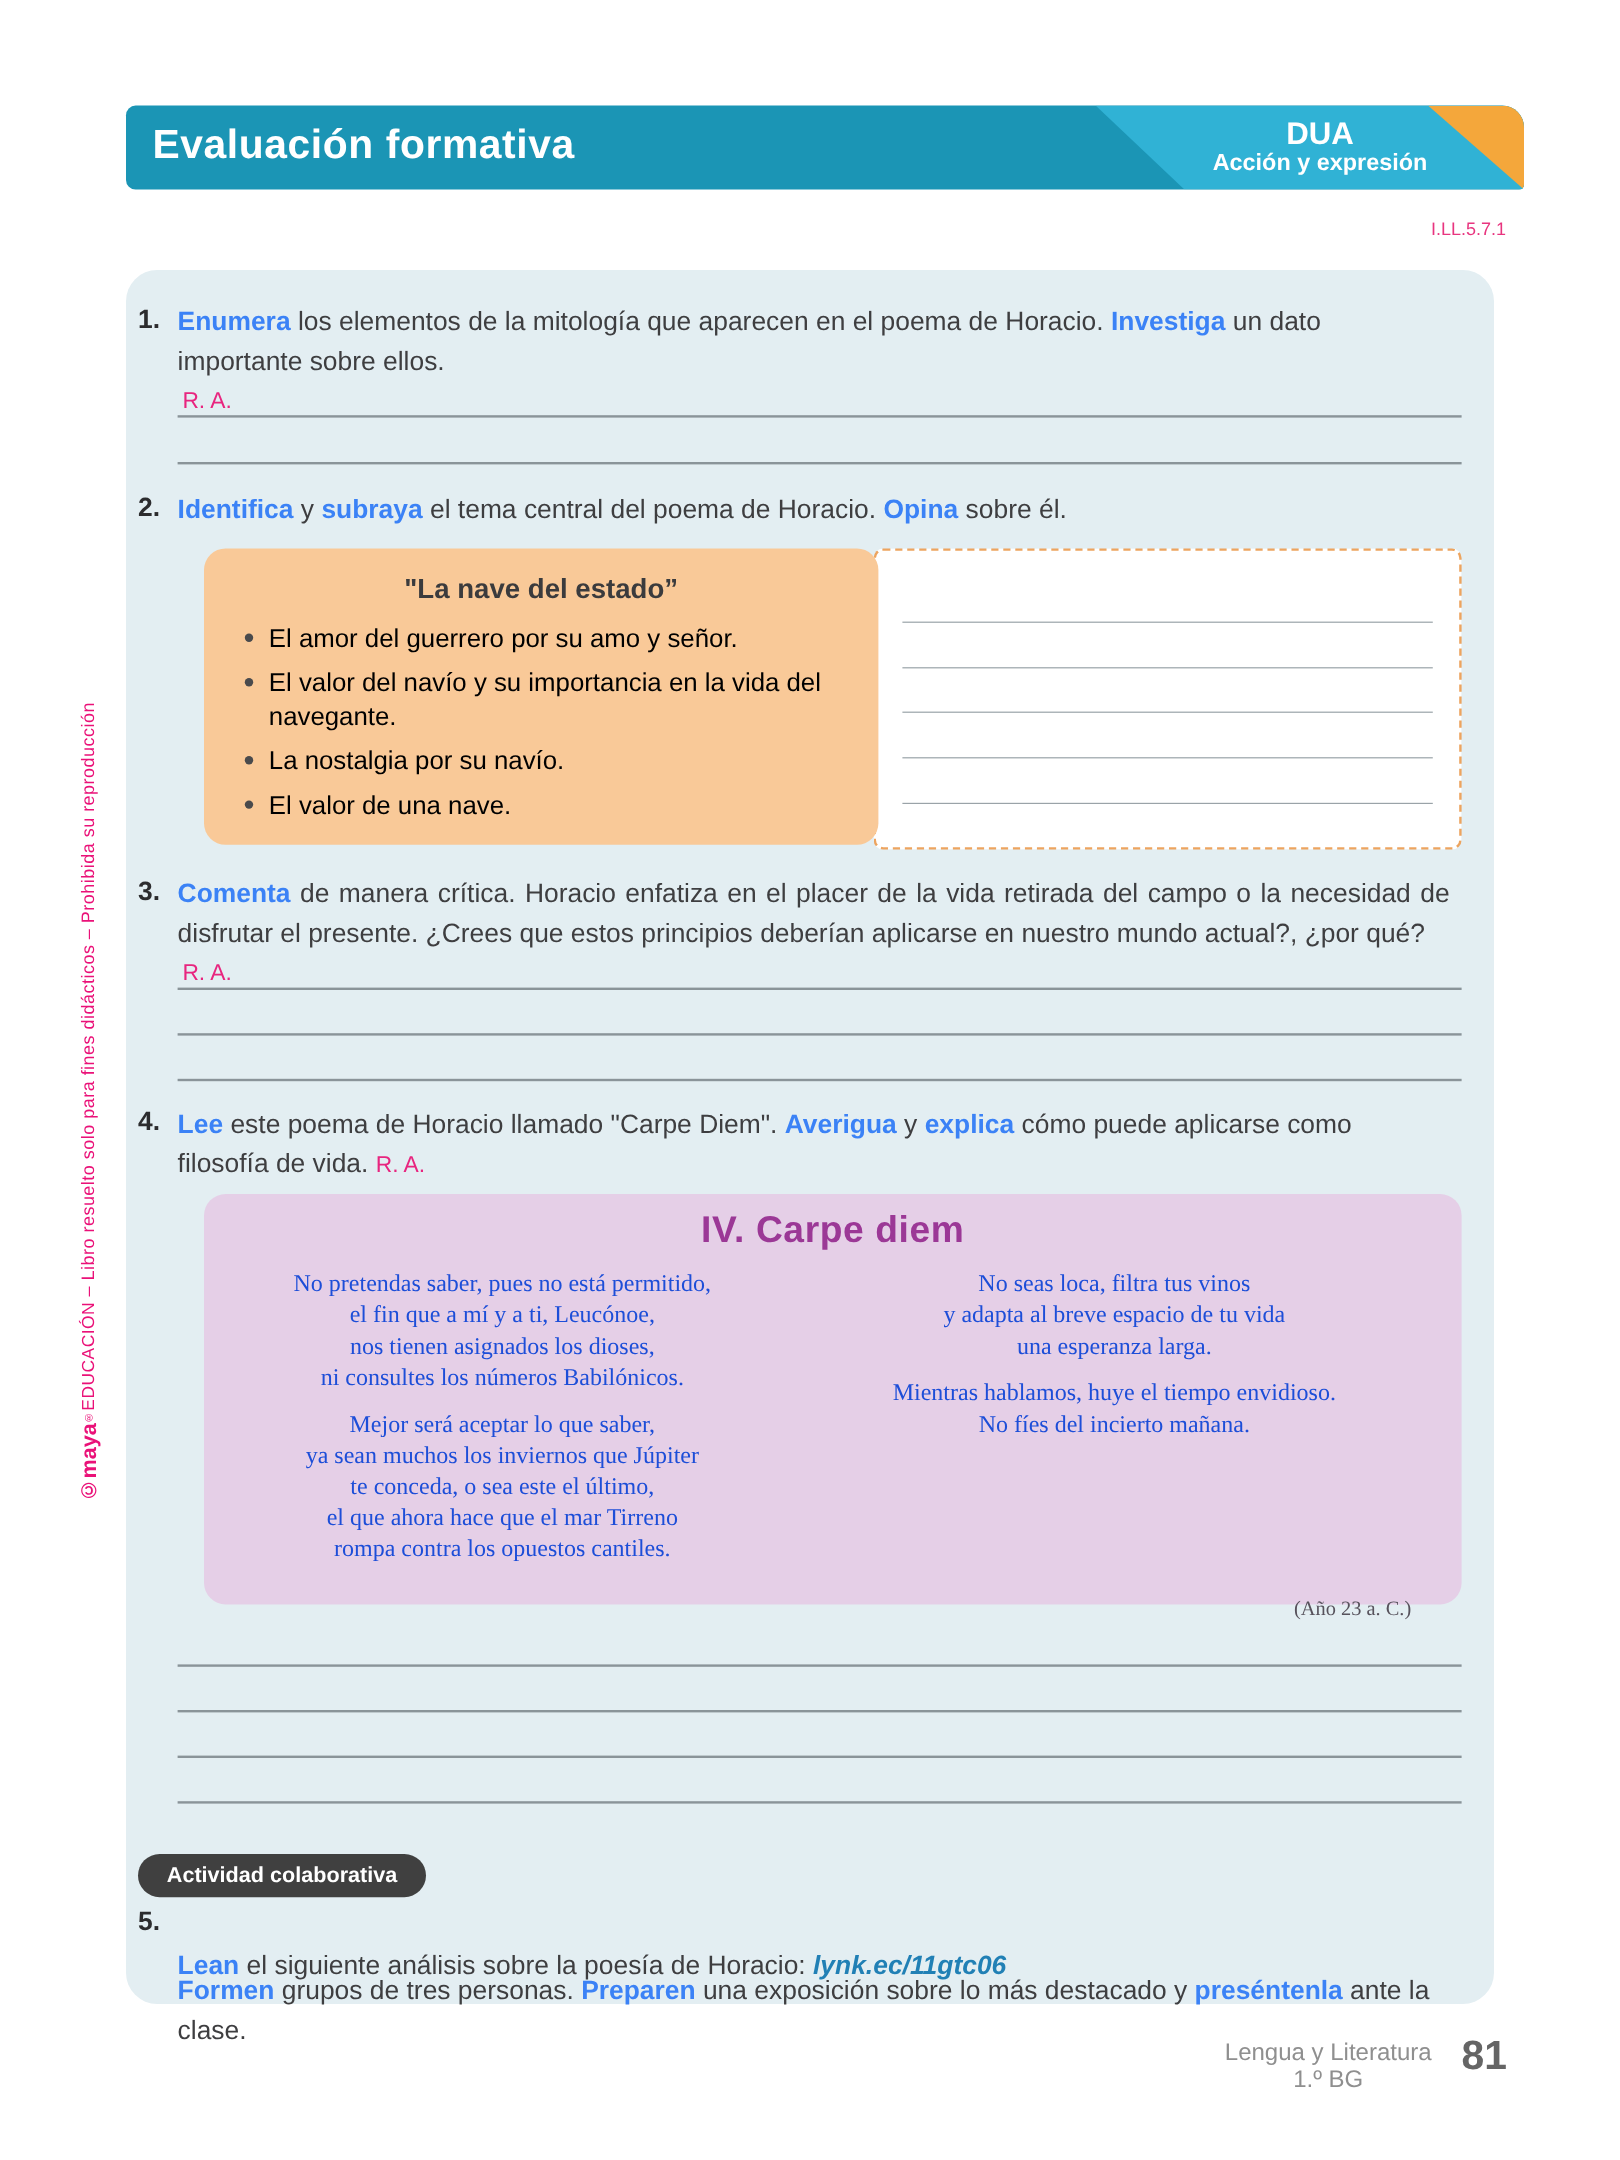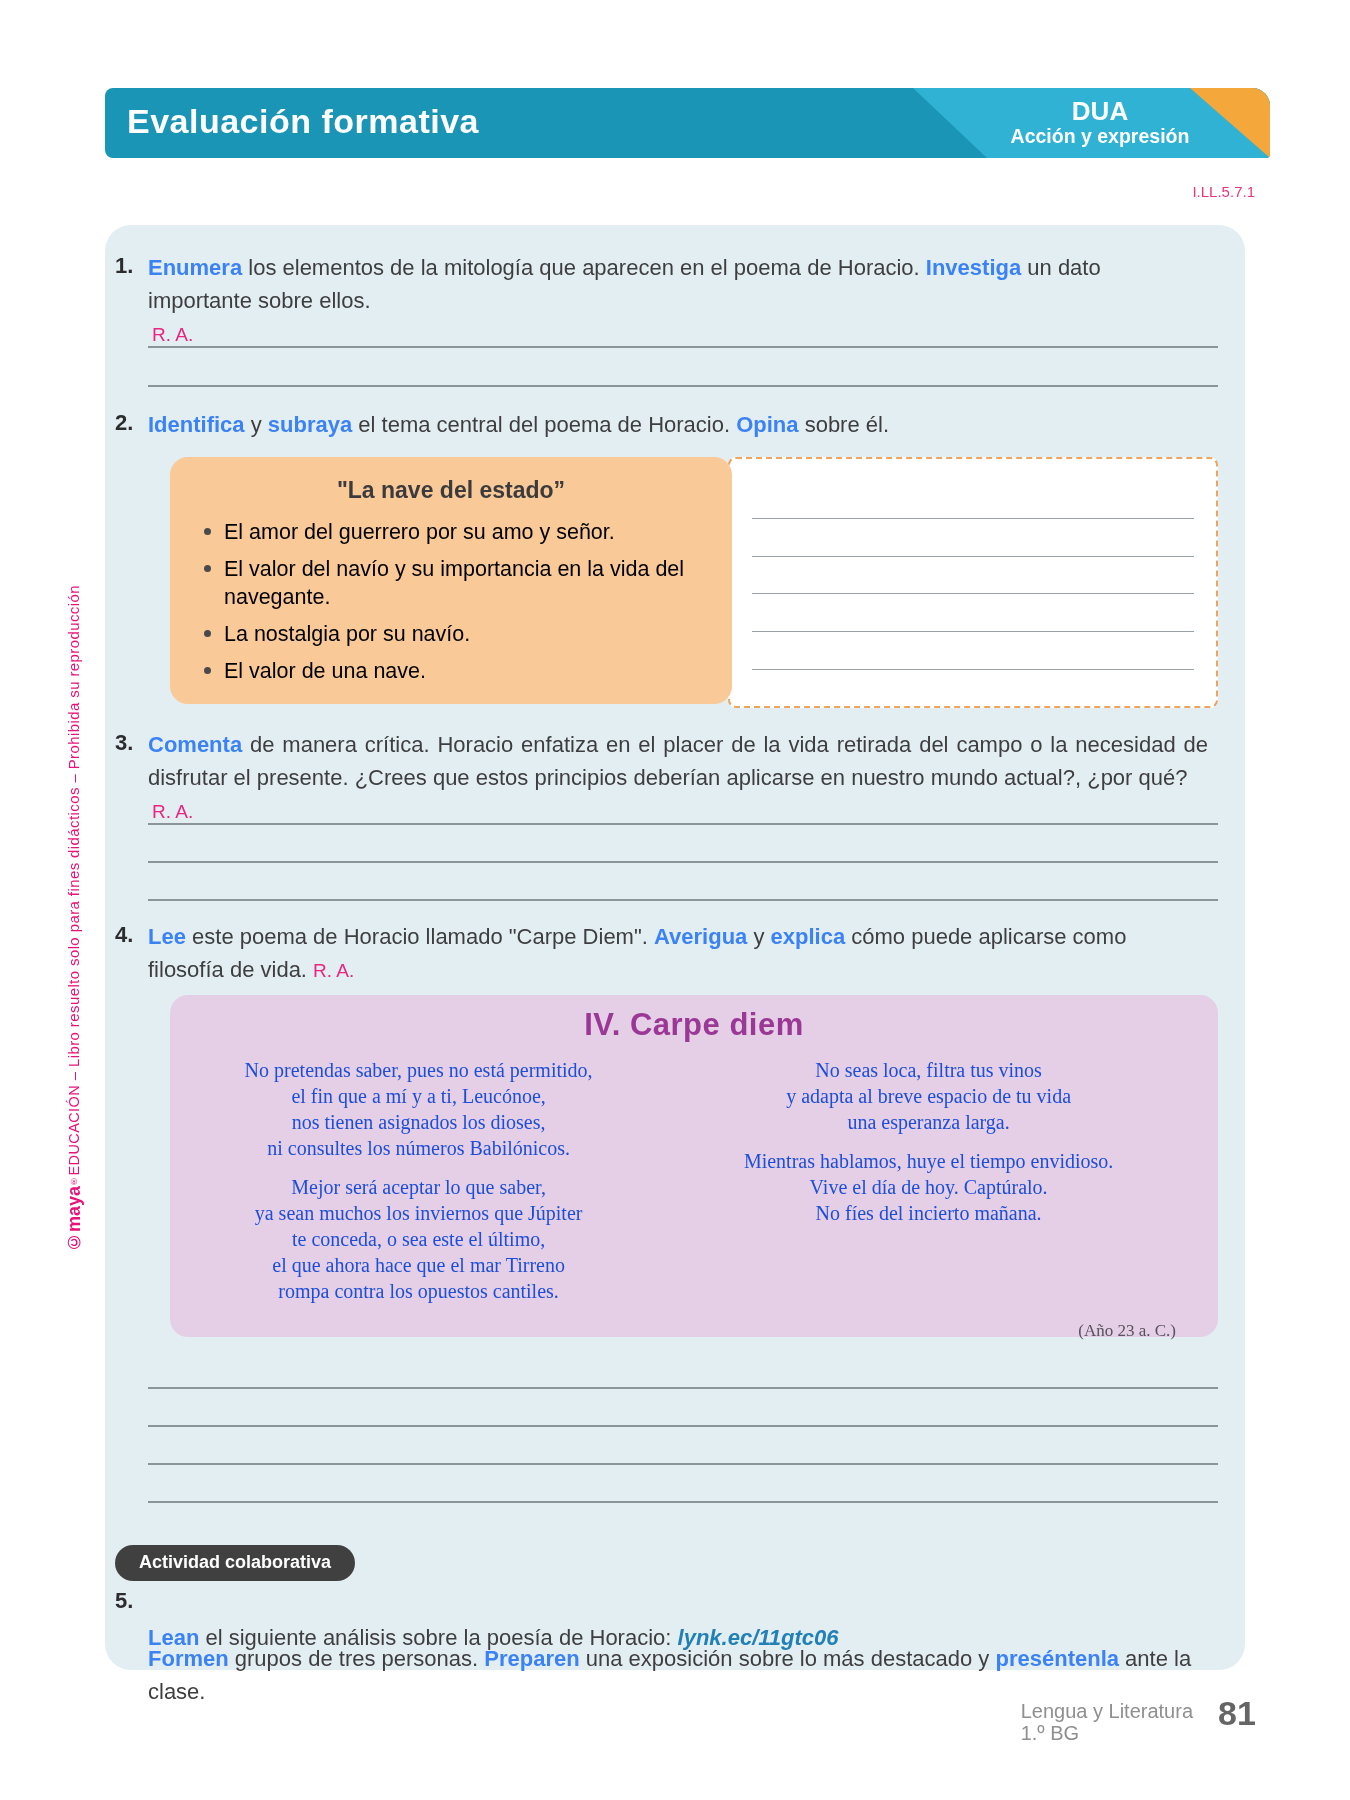--- a/index.html
+++ b/index.html
@@ -62,28 +62,28 @@
     background:#e5cfe7;border-radius:18px;box-sizing:border-box;}
   .poem-title{margin:12px 0 14px 0;text-align:center;font-size:31px;font-weight:bold;
     color:#9b3896;letter-spacing:.5px;}
   .poem-cols{display:flex;padding:0 14px;}
   .poem-col{font-family:"Liberation Serif", serif;font-size:20px;line-height:26px;
     color:#1d4ed8;text-align:center;}
   .poem-col.left{flex:0 0 46%;}
   .poem-col.right{flex:1;}
   .stanza{margin-bottom:13px;}
   .poem-attrib{font-family:"Liberation Serif", serif;font-size:17px;color:#57525c;
-    text-align:right;padding-right:42px;margin-top:4px;}
+    text-align:right;padding-right:42px;margin-top:14px;}
 
   
   .badge{position:absolute;left:115px;top:1545px;background:#404040;color:#fff;
     font-size:18px;font-weight:bold;padding:7px 24px 8px 24px;border-radius:20px;}
 
   
-  .footer-text{position:absolute;right:157px;top:1700px;text-align:left;
+  .footer-text{position:absolute;right:157px;top:1700px;text-align:center;
     font-size:20px;line-height:22px;color:#8f8f8f;}
   .page-num{position:absolute;left:1218px;top:1694px;font-size:34px;font-weight:bold;
     color:#656565;}
 </style>
 </head>
 <body>
 
 <div class="page">
 
   <div class="side-vert"><span class="seg-logo">©maya</span><span class="seg-sup">®</span><span class="seg-caps">EDUCACIÓN</span><span class="seg-r"> – Libro resuelto solo para fines didácticos – Prohibida su reproducción</span></div>
@@ -157,21 +157,20 @@
           </div>
         </div>
       <div class="poem-col right">
           <div class="stanza">
             <div class="pline">No seas loca, filtra tus vinos</div>
             <div class="pline">y adapta al breve espacio de tu vida</div>
             <div class="pline">una esperanza larga.</div>
           </div>
           <div class="stanza">
             <div class="pline">Mientras hablamos, huye el tiempo envidioso.</div>
-            <div class="pline">Vive el día de hoy. Captúralo.</div>
             <div class="pline">No fíes del incierto mañana.</div>
           </div>
         </div>
     </div>
     <div class="poem-attrib">(Año 23 a. C.)</div>
   </section>
 
   <div class="ans-line" style="left:148px;top:1387px;width:1070px;"></div>
   <div class="ans-line" style="left:148px;top:1425px;width:1070px;"></div>
   <div class="ans-line" style="left:148px;top:1463px;width:1070px;"></div>

